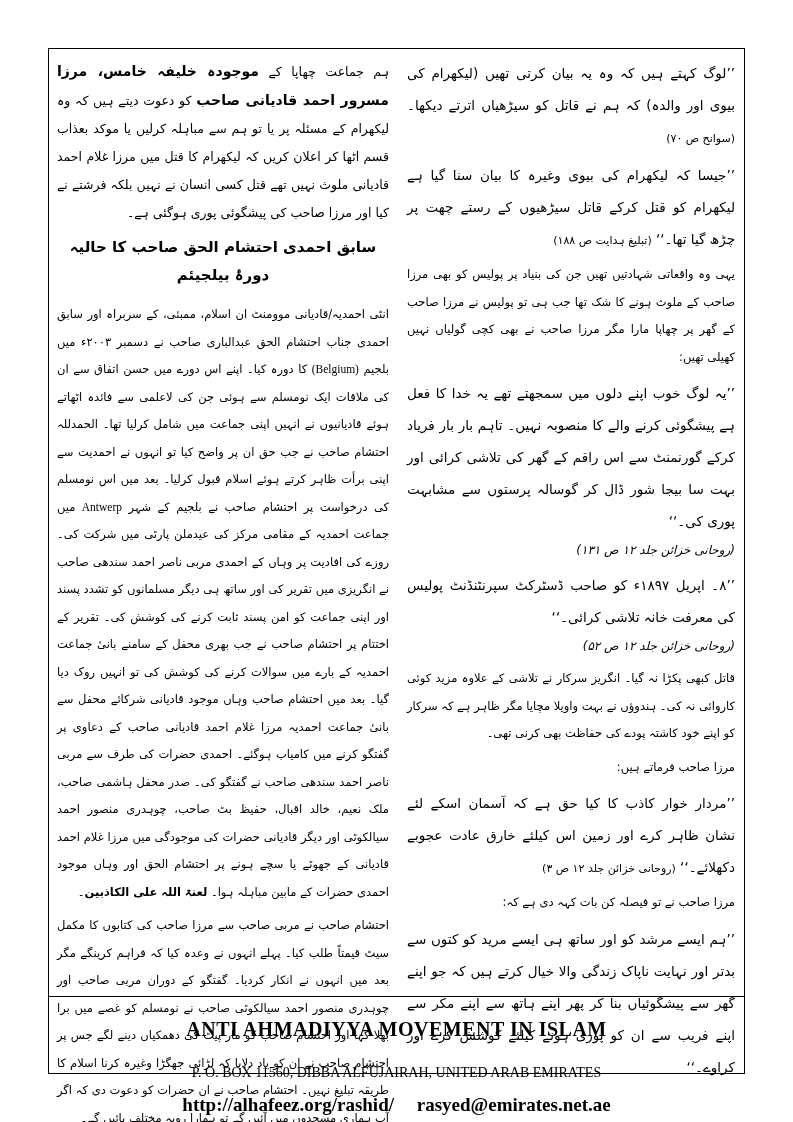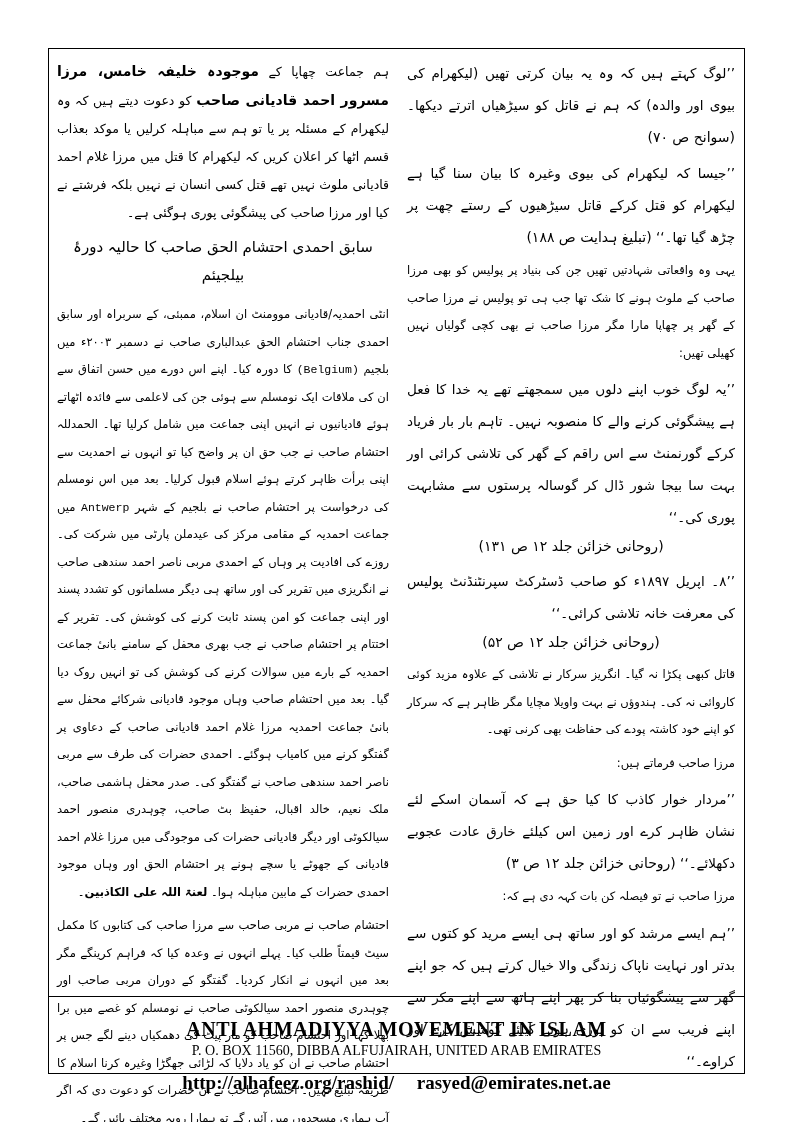--- a/index.html
+++ b/index.html
@@ -4,29 +4,29 @@
 <style>
   html, body { margin: 0; padding: 0; background: #ffffff; }
   body { width: 793px; height: 1122px; position: relative; overflow: hidden; font-family: "DejaVu Sans", sans-serif; color: #000; }
   .frame { position: absolute; left: 48px; top: 48px; width: 697px; height: 1026px; border: 1.5px solid #000; box-sizing: border-box; }
   .columns { position: absolute; left: 0; top: 0; width: 100%; height: 947px; }
   .col { position: absolute; top: 8px; direction: rtl; text-align: justify; box-sizing: border-box; }
   .col-right { left: 352px; width: 338px; padding: 0 4px 0 6px; }
   .col-left { left: 4px; width: 340px; padding: 0 4px 0 4px; }
   .para { font-size: 11.5px; line-height: 27.5px; margin: 0 0 6px 0; text-align-last: right; }
   .quote { font-size: 13.5px; line-height: 32px; margin: 0 0 4px 0; }
-  .cite { font-size: 14px; display: inline-block; }
-  .cite-line { font-size: 14px; line-height: 26px; text-align: center; margin: -4px 0 6px 0; }
-  .heading { font-size: 15px; font-weight: normal; text-align: center; line-height: 28px; margin: 6px 0 12px 0; letter-spacing: 0.5px; }
+  .cite { font-size: 11px; display: inline-block; }
+  .cite-line { font-size: 12px; line-height: 26px; margin: -4px 0 6px 0; font-style: italic; }
+  .heading { font-size: 15px; font-weight: bold; text-align: center; line-height: 28px; margin: 6px 0 12px 0; letter-spacing: 0.5px; }
   .bold { font-weight: bold; }
-  .ltr { direction: ltr; unicode-bidi: embed; font-family: Liberation Mono, monospace; }
+  .ltr { direction: ltr; unicode-bidi: embed; font-family: Liberation Serif, serif; }
   .underline { }
   .footer { position: absolute; left: 0; top: 947px; width: 100%; height: 77px; border-top: 1.5px solid #000; text-align: center; font-family: "Liberation Serif", serif; }
   .footer-title { font-size: 20px; font-weight: bold; letter-spacing: 0.5px; margin-top: 20px; line-height: 24px; }
-  .footer-address { font-size: 14px; margin-top: 0; line-height: 20px; }
+  .footer-address { font-size: 14px; margin-top: 22px; line-height: 20px; }
   .footer-links { font-size: 19px; font-weight: bold; margin-top: 12px; line-height: 20px; word-spacing: 2px; }
   .footer-links span + span { margin-left: 16px; }
 </style>
 </head>
 <body>
 
 <div class="frame">
   <div class="columns">
 
     <div class="col col-right">

